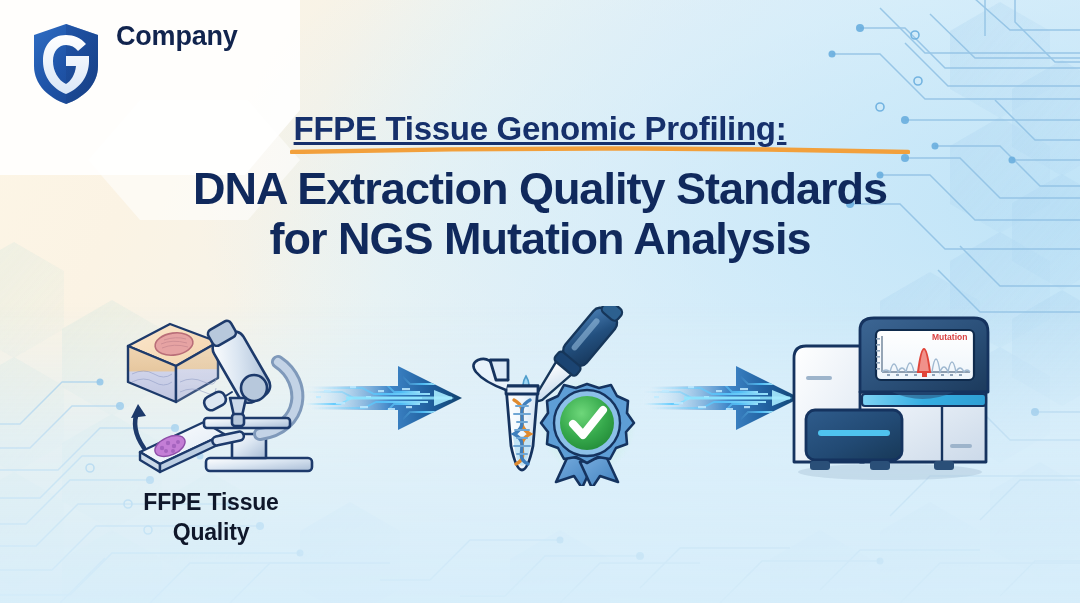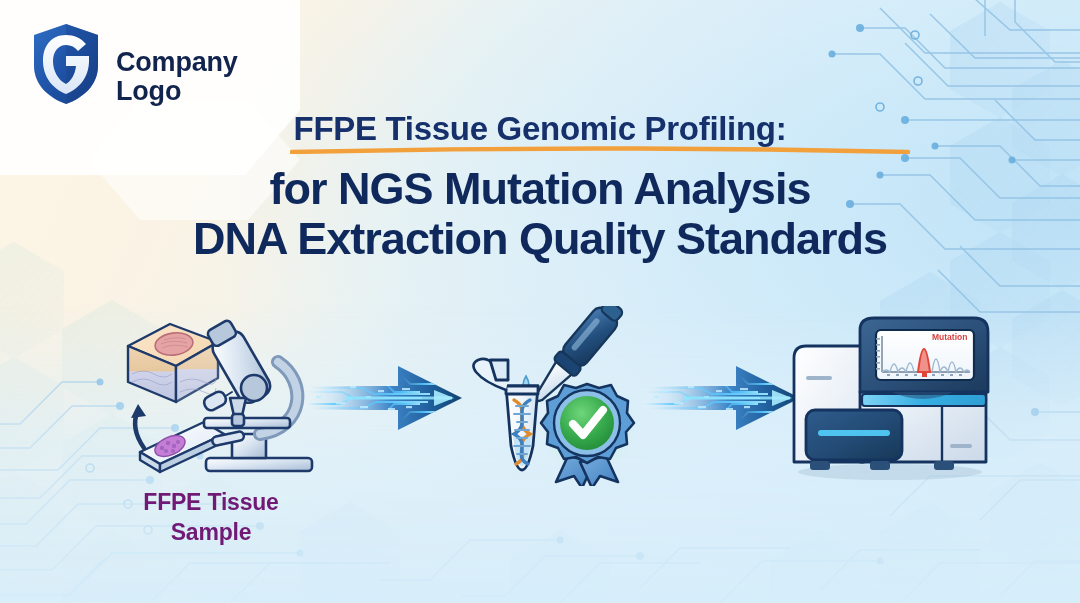--- a/index.html
+++ b/index.html
@@ -29,31 +29,31 @@
     background:radial-gradient(120% 100% at 100% 35%, rgba(187,226,247,.85) 0%, rgba(206,235,250,.55) 38%, rgba(226,243,252,0) 68%);
   }
   .bg-bottom{
     position:absolute;left:0;right:0;bottom:0;height:300px;
     background:linear-gradient(to bottom, rgba(222,240,250,0) 0%, rgba(219,239,250,.65) 45%, rgba(214,237,250,.95) 100%);
   }
   .bg-svg{position:absolute;inset:0;}
 
   
   .logo-panel{position:absolute;left:0;top:0;}
-  .logo-block{position:absolute;left:30px;top:22px;display:flex;align-items:flex-end;gap:14px;}
+  .logo-block{position:absolute;left:30px;top:22px;display:flex;align-items:flex-start;gap:14px;}
   .logo-text{
     color:#11244e;font-weight:bold;font-size:27px;line-height:1.07;letter-spacing:-.2px;
   }
 
   
   .headline{position:absolute;left:0;right:0;top:110px;text-align:center;}
   .eyebrow-wrap{position:relative;display:inline-block;}
   .eyebrow{
     color:#16306b;font-weight:bold;font-size:33px;letter-spacing:-.3px;
-    display:block;line-height:1.15;
+    display:block;line-height:1.15;text-decoration:underline;
   }
   .eyebrow-underline{
     position:absolute;left:-4px;right:-4px;bottom:-6px;height:8px;
   }
   .title{
     margin-top:16px;color:#10295c;font-weight:bold;
     font-size:45px;line-height:1.12;letter-spacing:-1px;
   }
 
   
@@ -62,21 +62,21 @@
   .step1{left:108px;width:218px;}
   .step2{left:456px;width:190px;}
   .step3{left:782px;width:216px;}
   .arrow{position:absolute;top:52px;}
   .arrow1{left:302px;width:160px;height:80px;}
   .arrow2{left:640px;width:160px;height:80px;}
 
   
   .captions{position:absolute;left:0;right:0;top:488px;height:70px;}
   .caption{
-    position:absolute;text-align:center;color:#701a75;
+    position:absolute;text-align:center;color:#0f172a;
     font-weight:bold;font-size:23px;line-height:1.3;letter-spacing:-.2px;
   }
   .cap1{left:96px;width:230px;}
   .cap2{left:425px;width:252px;}
   .cap3{left:770px;width:240px;}
 </style>
 </head>
 <body>
 
 <div class="stage">
@@ -229,34 +229,33 @@
           <stop offset="0%" stop-color="#ffffff"></stop>
           <stop offset="100%" stop-color="#d9e6f7"></stop>
         </linearGradient>
       </defs>
       <path d="M36 2 L68 13 V44 C68 63 53 76 36 82 C19 76 4 63 4 44 V13 Z" fill="url(#shieldGrad)"></path>
       <path d="M36 2 L68 13 V44 C68 63 53 76 36 82 Z" fill="url(#shieldGradDark)" opacity=".55"></path>
       <path d="M36 13 C21 13 13 24 13 39 C13 55 23 67 36 72 C49 67 59 55 59 39 L59 34 L36 34 L36 44 L46 44 C45 53 41 59 36 62 C28 58 23 49 23 39 C23 29 29 23 36 23 C41 23 45 25 48 29 L56 22 C51 16 44 13 36 13 Z" fill="url(#gGrad)"></path>
     </svg>
     <div class="logo-text">
       <div>Company</div>
-      <div>Logo</div>
     </div>
   </div>
 
   <div class="headline">
     <div class="eyebrow-wrap">
       <span class="eyebrow">FFPE Tissue Genomic Profiling:</span>
       <svg class="eyebrow-underline" viewBox="0 0 620 8" preserveAspectRatio="none">
         <path d="M2 6 Q310 -1 618 6" stroke="#f2a03c" stroke-width="4.5" fill="none" stroke-linecap="round"></path>
       </svg>
     </div>
     <div class="title">
+      <div>DNA Extraction Quality Standards</div>
       <div>for NGS Mutation Analysis</div>
-      <div>DNA Extraction Quality Standards</div>
     </div>
   </div>
 
   <div class="flow">
 
     <div class="step step1">
       <svg width="218" height="180" viewBox="0 0 218 180">
         <defs>
           <linearGradient id="blockTop" x1="0" y1="0" x2="1" y2="1">
             <stop offset="0%" stop-color="#fbe7cc"></stop>
@@ -621,19 +620,19 @@
           <rect x="88" y="155" width="20" height="9" rx="3"></rect>
           <rect x="152" y="155" width="20" height="9" rx="3"></rect>
         </g>
       </svg>
     </div>
   </div>
 
   <div class="captions">
     <div class="caption cap1">
       <div>FFPE Tissue</div>
-      <div>Sample</div>
+      <div>Quality</div>
     </div>
     <div class="caption cap3">
     </div>
   </div>
 
 </div>
 
 </body></html>

